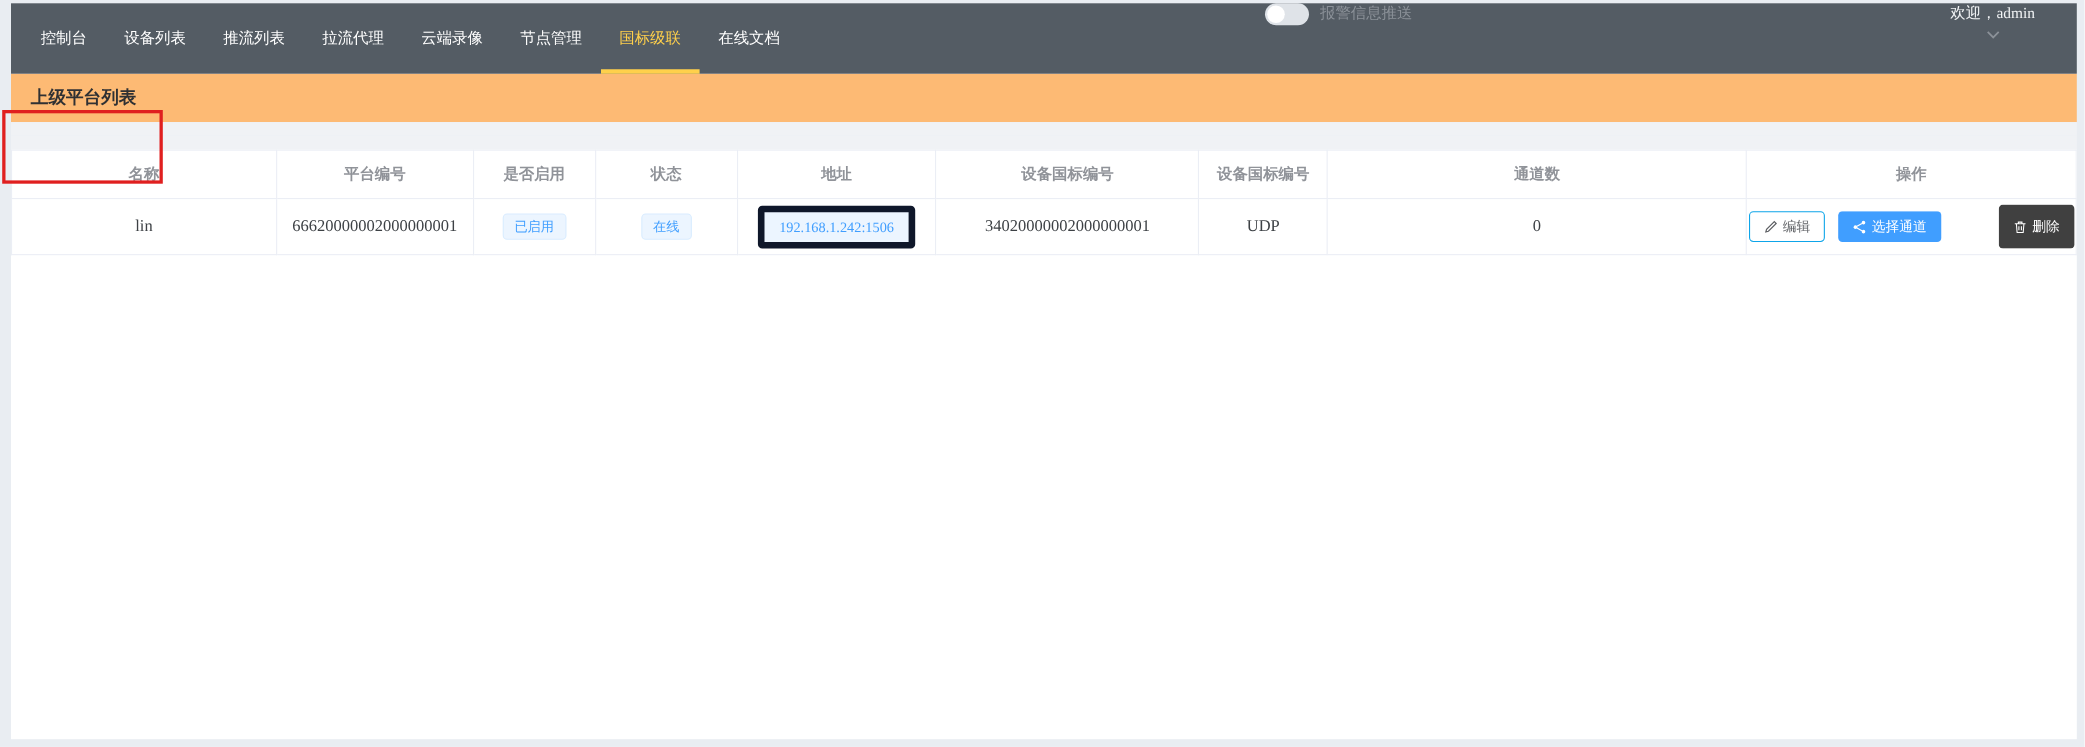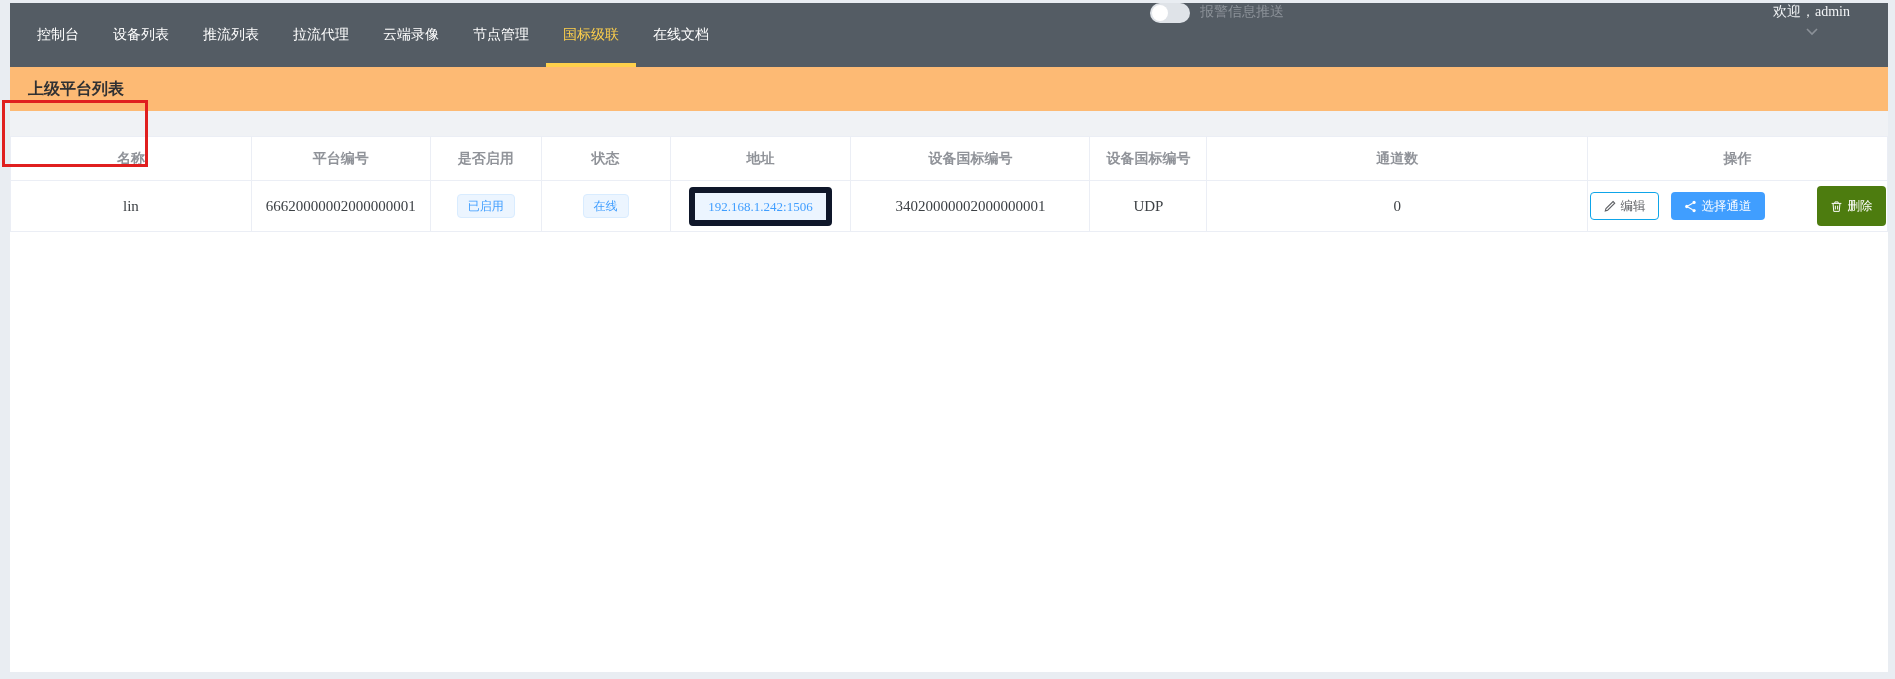--- a/index.html
+++ b/index.html
@@ -45,21 +45,21 @@
   th { height:44px; font-size:14px; font-weight:bold; color:#909399; background:#ffffff; }
   td { height:51px; font-size:14px; color:#606266; }
   .serif { font-family:"Liberation Serif","DejaVu Serif",serif; font-size:15px; color:#3d4145; }
 
   .badge { display:inline-block; padding:5px 10px; border-radius:4px; background:#ecf5ff; border:1px solid #d9ecff; color:#409eff; font-size:12px; line-height:1; }
   .addr-badge { display:inline-block; padding:7px 13px; border-radius:4px; background:#ecf5ff; border:6px solid #0f172a; color:#409eff; font-size:13px; line-height:1; font-family:"Liberation Serif","DejaVu Serif",serif; cursor:pointer; }
 
   .actions { display:inline-flex; align-items:center; gap:12px; }
   .btn-edit { height:28px; padding:0 12px; background:#ffffff; border:1px solid #0ea5e9; color:#606266; font-size:12.5px; }
   .btn-select { height:28px; padding:0 12px; background:#409eff; color:#ffffff; font-size:12.5px; }
-  .btn-delete { height:40px; padding:0 12px; background:#4d7c0f; color:#ffffff; font-size:12.5px;margin-left:40px; }
+  .btn-delete { height:40px; padding:0 12px; background:#404040; color:#ffffff; font-size:12.5px;margin-left:40px; }
   .btn svg { display:block; }
 
   
   col.c-name{width:12.83%} col.c-pid{width:9.53%} col.c-enabled{width:5.91%}
   col.c-status{width:6.87%} col.c-addr{width:9.64%} col.c-gbid{width:12.73%}
   col.c-mode{width:6.23%} col.c-count{width:20.29%} col.c-ops{width:15.97%}
 </style>
 </head>
 <body>
 

